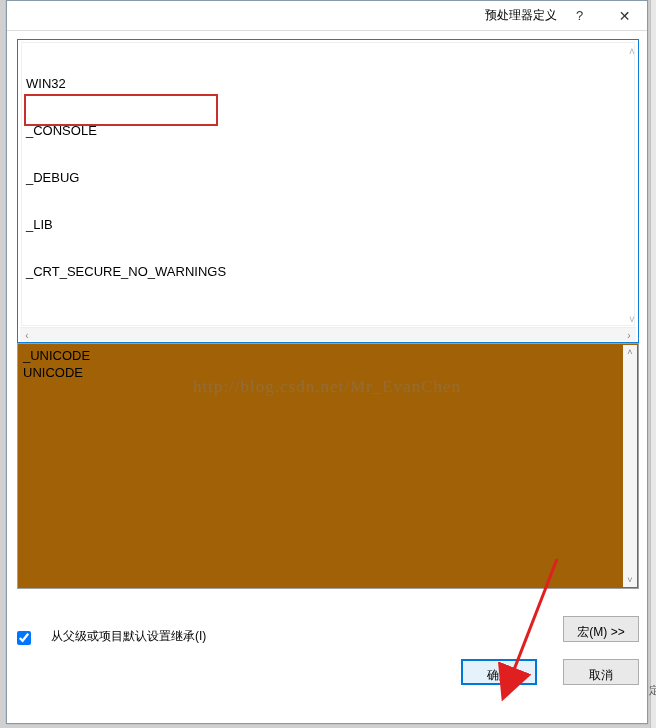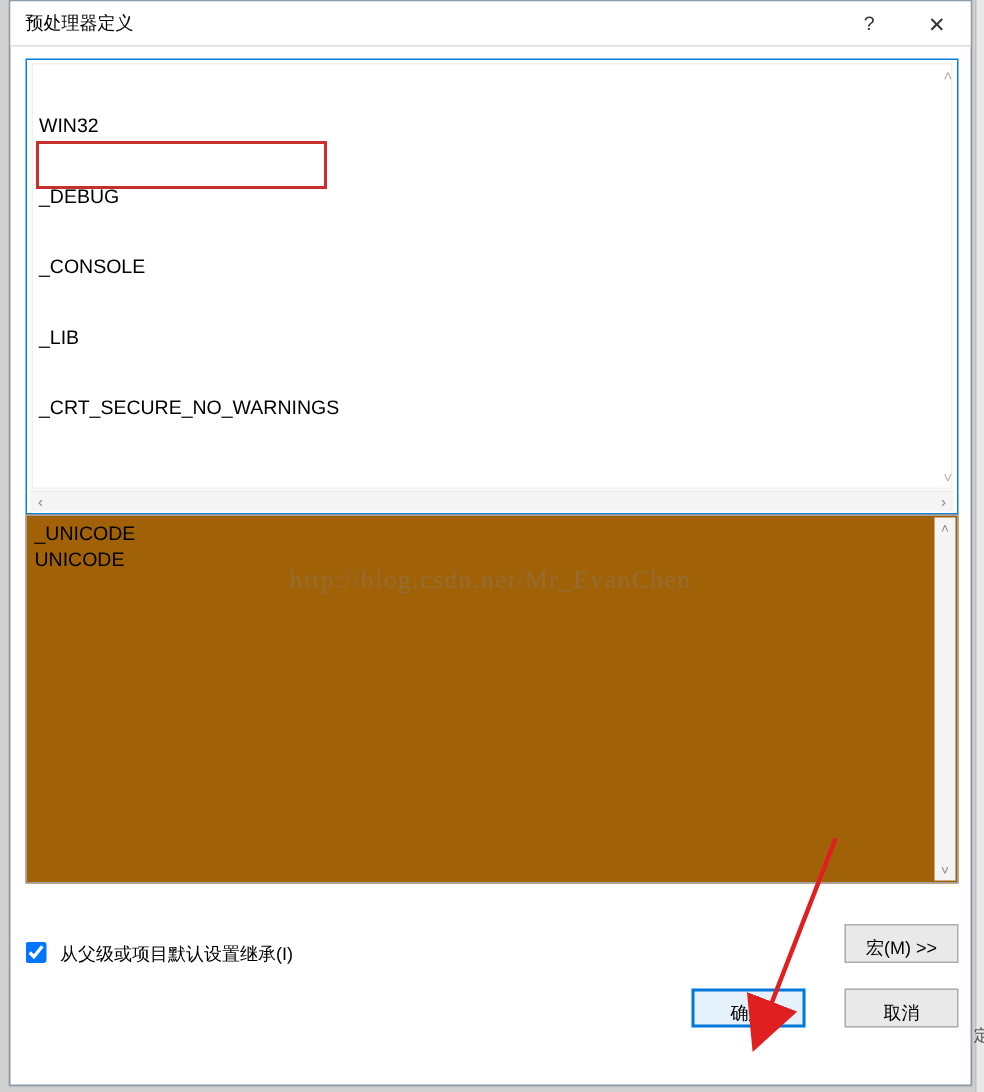--- a/index.html
+++ b/index.html
@@ -21,20 +21,21 @@
     background: #fff;
     border: 1px solid #8899aa;
     box-shadow: 0 0 1px rgba(0,0,0,0.3);
   }
   .titlebar {
     height: 30px;
     background: #fff;
     display: flex;
     align-items: center;
     border-bottom: 1px solid #ddd;
+    text-align: right;
   }
   .titlebar .title {
     flex: 1;
     padding-left: 10px;
     font-size: 12px;
     color: #000;
   }
   .titlebar .tb-btn {
     width: 45px;
     height: 30px;
@@ -143,22 +144,22 @@
 
   .bottom-row1 {
     margin-top: 24px;
     display: flex;
     align-items: center;
     justify-content: space-between;
     width: 622px;
   }
   .checkbox-wrap {
     display: flex;
-    align-items: flex-start;
-    gap: 9px;
+    align-items: flex-end;
+    gap: 20px;
     margin-top: 15px;
   }
   .checkbox-wrap input[type=checkbox] {
     width: 14px; height: 14px;
   }
   .checkbox-wrap label { font-size: 12px; }
 
   .btn {
     min-width: 76px;
     height: 26px;
@@ -231,22 +232,22 @@
     <div class="tb-btn close">
       <span>✕</span>
     </div>
   </div>
 
   <div class="body">
 
     <div class="editbox">
       <div class="editbox-inner">
         <div class="row def-line">WIN32</div>
+        <div class="row def-line">_CONSOLE</div>
         <div class="row def-line">_DEBUG</div>
-        <div class="row def-line">_CONSOLE</div>
         <div class="row def-line">_LIB</div>
         <div class="row def-line">_CRT_SECURE_NO_WARNINGS</div>
       </div>
       <div class="highlight-box"></div>
       <div class="scroll-v">˄</div>
       <div class="scroll-v bottom">˅</div>
       <div class="hscroll">
         <div class="arrow left">‹</div>
         <div class="arrow right">›</div>
       </div>

